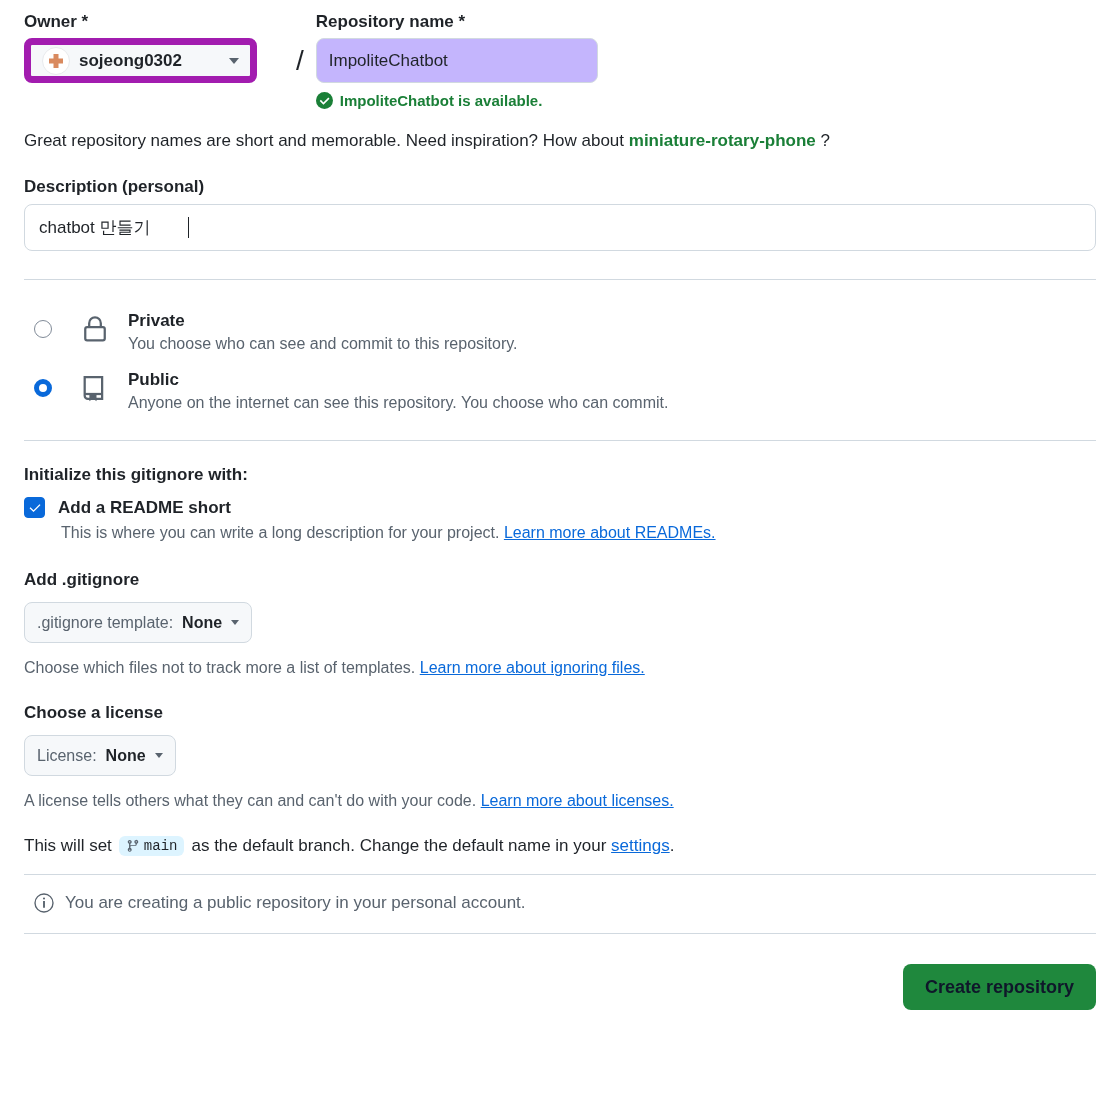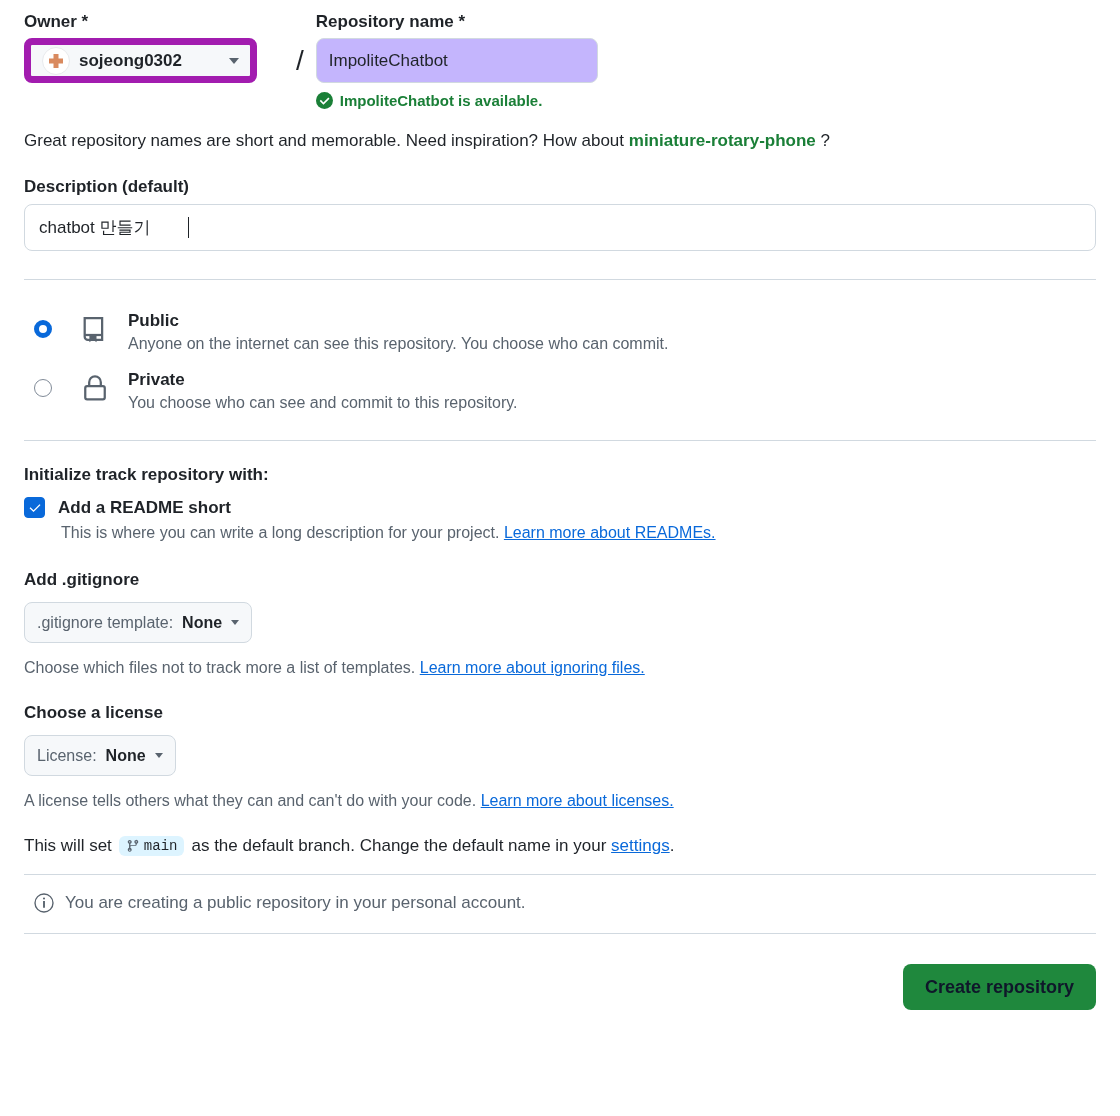--- a/index.html
+++ b/index.html
@@ -200,65 +200,65 @@
         </svg>
         <span>ImpoliteChatbot is available.</span>
       </div>
     </div>
   </div>
 
   <p class="inspo"><span>Great repository names are short and memorable. Need inspiration? How about </span><span class="sug">miniature-rotary-phone</span><span> ?</span></p>
 
   <div class="desc-block">
     <span class="lbl">Description</span>
-    <span class="opt lbl">(default)</span>
+    <span class="opt lbl">(personal)</span>
     <div class="desc-wrap">
       <input class="desc-input" type="text" value="chatbot 만들기" style="">
       <span class="caret-bar"></span>
     </div>
   </div>
 
   <div class="divider" style="margin-top:28px"></div>
 
   <div class="vis-sec">
+
+    <div class="vis-row">
+      <span class="radio"></span>
+      <span class="vis-icon">
+        <svg width="30" height="30" viewBox="0 0 16 16" fill="none" stroke="#59636e" stroke-width="1.2">
+          <rect x="2.8" y="7" width="10.4" height="7" rx="1"></rect>
+          <path d="M4.9 7V4.9a3.1 3.1 0 0 1 6.2 0V7"></path>
+        </svg>
+      </span>
+      <span class="vis-txt">
+        <span class="vis-title">Private</span>
+        <div class="vis-desc">You choose who can see and commit to this repository.</div>
+      </span>
+    </div>
 
     <div class="vis-row">
       <span class="radio on"></span>
       <span class="vis-icon">
         <svg width="30" height="30" viewBox="0 0 16 16" fill="none" stroke="#59636e" stroke-width="1.2">
           <path d="M2.5 2.2h9.3v11.6H4.2a1.7 1.7 0 0 1-1.7-1.7V2.2z"></path>
           <path d="M2.5 11.2h9.3"></path>
           <path d="M5.6 11.4h2.6v2.4l-1.3-1-1.3 1z" fill="#59636e"></path>
         </svg>
       </span>
       <span class="vis-txt">
         <span class="vis-title">Public</span>
         <div class="vis-desc">Anyone on the internet can see this repository. You choose who can commit.</div>
       </span>
     </div>
-
-    <div class="vis-row">
-      <span class="radio"></span>
-      <span class="vis-icon">
-        <svg width="30" height="30" viewBox="0 0 16 16" fill="none" stroke="#59636e" stroke-width="1.2">
-          <rect x="2.8" y="7" width="10.4" height="7" rx="1"></rect>
-          <path d="M4.9 7V4.9a3.1 3.1 0 0 1 6.2 0V7"></path>
-        </svg>
-      </span>
-      <span class="vis-txt">
-        <span class="vis-title">Private</span>
-        <div class="vis-desc">You choose who can see and commit to this repository.</div>
-      </span>
-    </div>
   </div>
 
   <div class="divider" style="margin-top:20px"></div>
 
   <div class="init-sec">
-    <div class="init-head">Initialize track repository with:</div>
+    <div class="init-head">Initialize this gitignore with:</div>
 
     <div class="chk-row">
       <span class="chkbox">
         <svg width="14" height="14" viewBox="0 0 16 16">
           <path d="M13.2 3.6 6.3 10.6 2.8 7.1l-1 1.1 4.5 4.5 8-8z" fill="#ffffff"></path>
         </svg>
       </span>
       <span class="chk-label">Add a README short</span>
     </div>
     <div class="chk-sub"><span>This is where you can write a long description for your project. </span><span class="link">Learn more about READMEs.</span></div>

